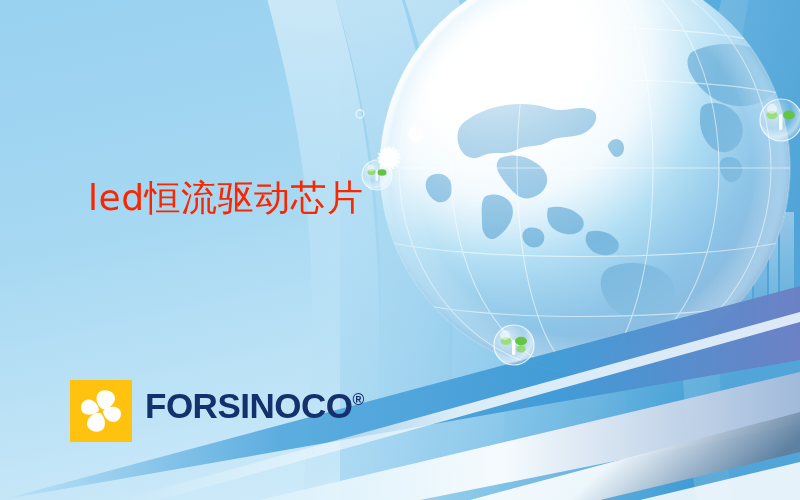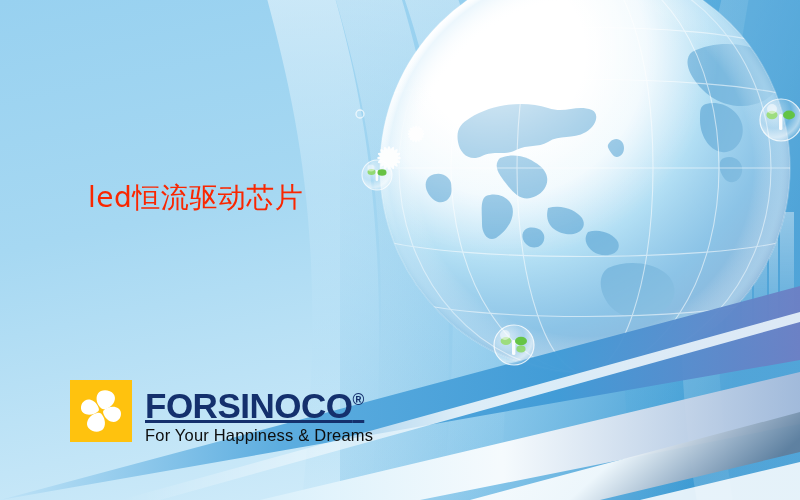--- a/index.html
+++ b/index.html
@@ -23,21 +23,21 @@
     display: block;
   }
 
   
   .headline {
     position: absolute;
     left: 88px;
     top: 166px;
     z-index: 40;
     color: #fa2600;
-    font-size: 28px;
+    font-size: 36px;
     line-height: 64px;
     letter-spacing: 0.5px;
     white-space: nowrap;
     font-family: "DejaVu Sans", "Liberation Sans", sans-serif;
   }
   .headline .line2 {
     display: block;
     padding-left: 14px;
     letter-spacing: 3px;
   }
@@ -64,21 +64,20 @@
     padding-top: 2px;
   }
   #brand-name {
     color: #14306d;
     font-size: 35px;
     font-weight: bold;
     letter-spacing: -0.5px;
     line-height: 36px;
     white-space: nowrap;
     font-family: "Liberation Sans", sans-serif;
-    text-decoration: underline;
   }
   #brand-name .reg {
     font-size: 16px;
     vertical-align: 13px;
     letter-spacing: 0;
   }
   #brand-tagline {
     color: #0d0d0d;
     font-size: 16.5px;
     letter-spacing: 0.2px;
@@ -346,17 +345,16 @@
         <g fill="#ffffff">
           <path d="M31.5,28.5 C27,25 25,18 28,13.5 C31,9 40,9.5 43.5,14 C47,18.5 44,25 38,28 C35.5,29.3 33,29.7 31.5,28.5 Z"></path>
           <path d="M33.5,30.5 C37,26.8 44.5,25.5 48.5,28.5 C52.5,31.5 51.5,38.5 47,41 C42.5,43.5 37,40.5 34.5,36 C33.2,33.7 32.6,31.6 33.5,30.5 Z"></path>
           <path d="M31,33.5 C34.5,37 36.5,44 33.5,48.5 C30.5,53 22,52.5 18.5,48 C15,43.5 18,37 24,34 C26.5,32.7 29.5,32 31,33.5 Z"></path>
           <path d="M28.5,31 C25,34.7 17.5,36 13.5,33 C9.5,30 10.5,23 15,20.5 C19.5,18 25,21 27.5,25.5 C28.8,27.8 29.4,29.9 28.5,31 Z"></path>
         </g>
       </svg>
     </div>
     <div id="logo-text">
       <div id="brand-name"><span>FORSINOCO</span><span class="reg">®</span></div>
-      <div id="brand-tagline">For Your Happiness &amp; Dreams</div>
     </div>
   </div>
 
 </div>
 
 </body></html>

